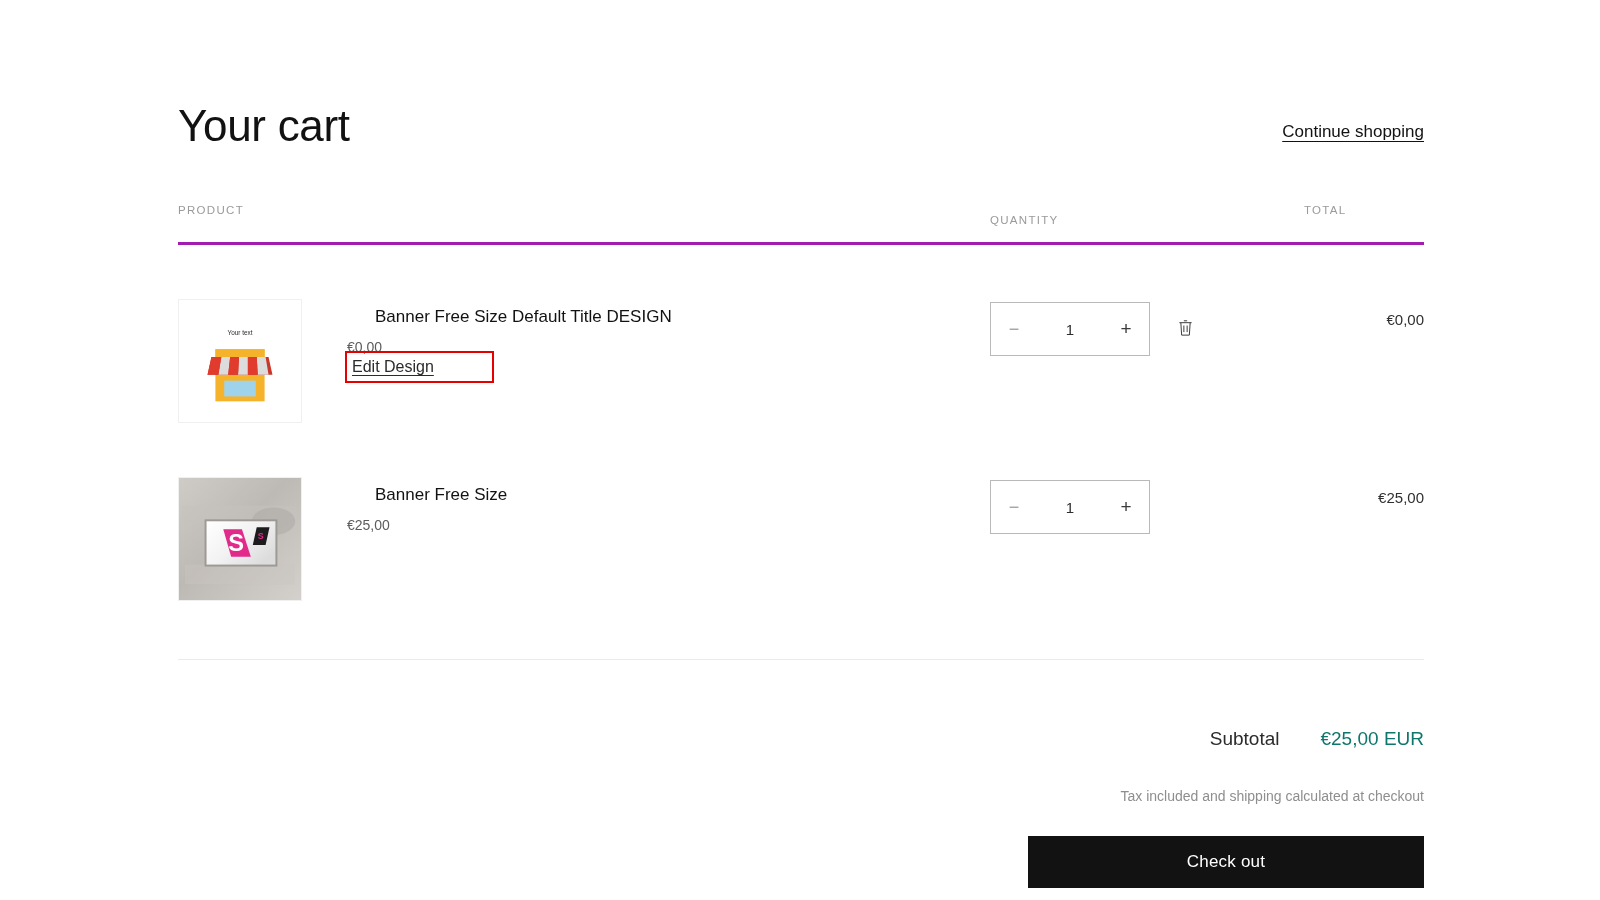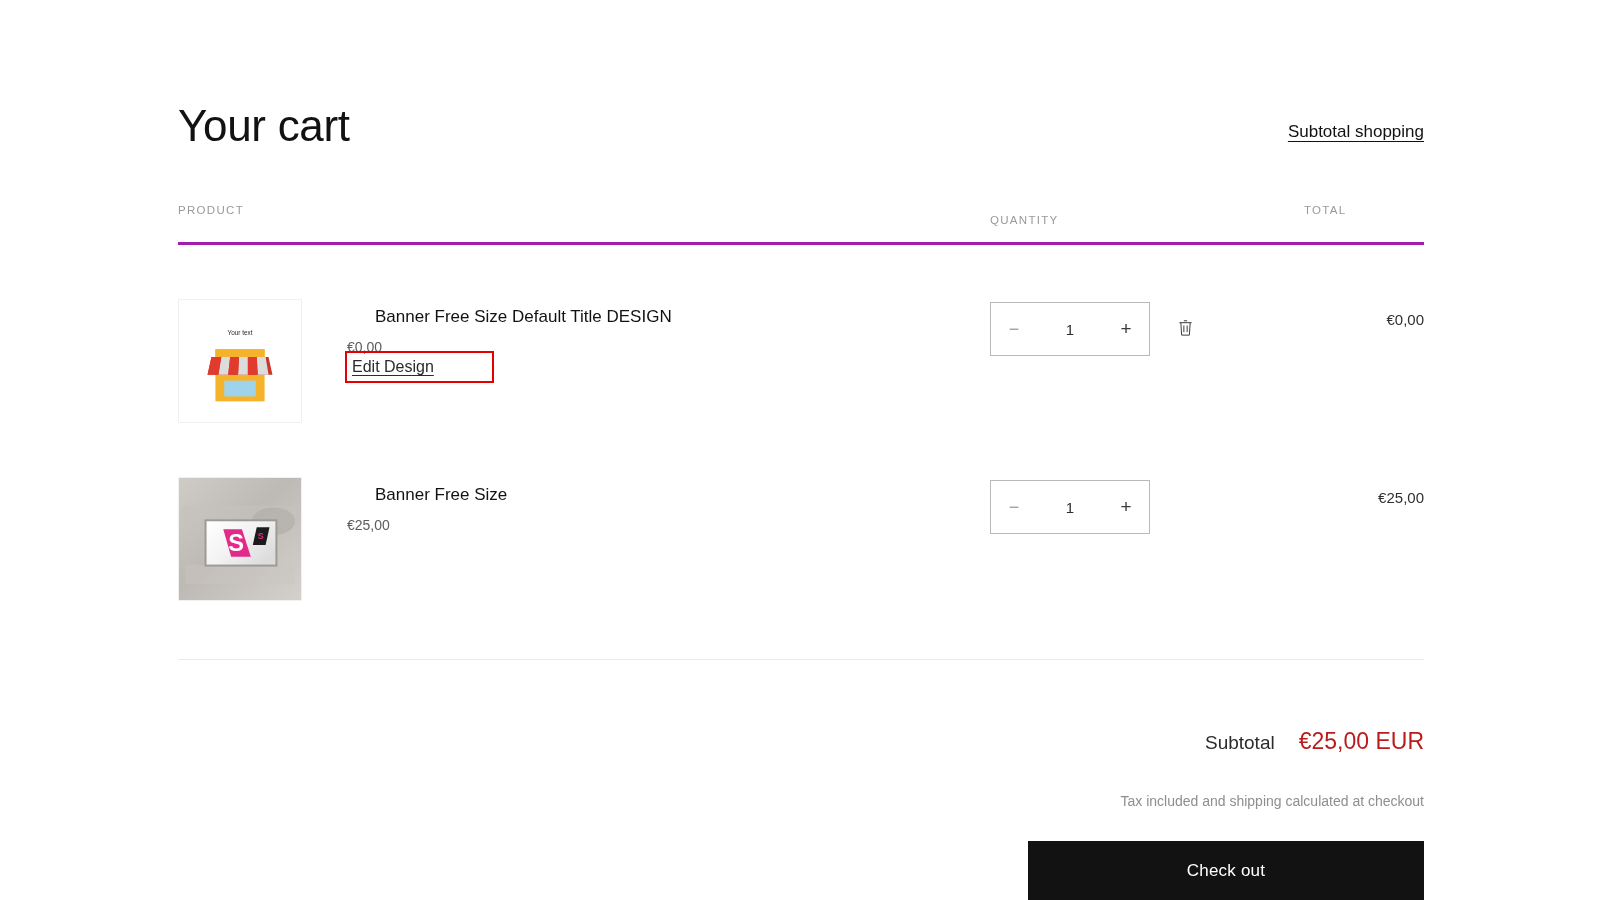--- a/index.html
+++ b/index.html
@@ -208,57 +208,57 @@
 
   .cart-footer {
     padding-top: 68px;
     display: flex;
     flex-direction: column;
     align-items: flex-end;
   }
   .subtotal-row {
     display: flex;
     align-items: baseline;
-    gap: 24px;
+    gap: 41px;
   }
   .subtotal-label {
     font-size: 19px;
     color: #2b2b2b;
   }
   .subtotal-value {
-    font-size: 23px;
-    color: #b91c1c;
+    font-size: 19px;
+    color: #0f766e;
   }
   .tax-note {
     margin-top: 38px;
     font-size: 14px;
     color: #8e8e8e;
   }
   .checkout-btn {
     margin-top: 32px;
     width: 396px;
-    height: 60px;
+    height: 52px;
     background: #121212;
     color: #ffffff;
     border: none;
     font-size: 17px;
     letter-spacing: 0.2px;
     cursor: pointer;
     font-family: "Liberation Sans", sans-serif;
   }
 </style>
 </head>
 <body>
 
 <div class="page">
   <div class="cart-wrap">
 
     <div class="cart-header">
       <h1 class="cart-title">Your cart</h1>
-      <a class="continue-link">Subtotal shopping</a>
+      <a class="continue-link">Continue shopping</a>
     </div>
 
     <div class="table-head">
       <div class="th th-product">PRODUCT</div>
       <div class="th th-quantity">QUANTITY</div>
       <div class="th th-total">TOTAL</div>
     </div>
 
     <div class="cart-items">
 

